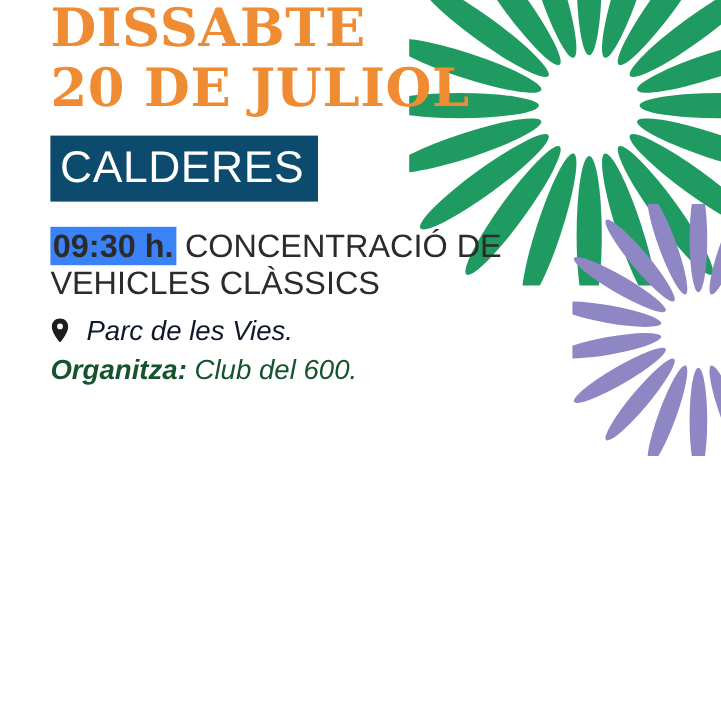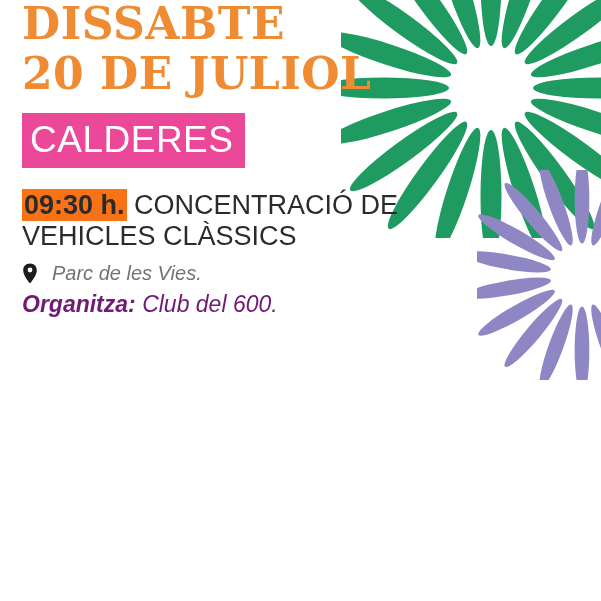--- a/index.html
+++ b/index.html
@@ -37,21 +37,21 @@
     top: 170px;
     right: -86px;
     width: 210px;
     height: 210px;
   }
 
   
   .content {
     position: relative;
     z-index: 2;
-    padding: 0 22px;
+    padding: 0 42px;
     box-sizing: border-box;
   }
 
   .date-line {
     font-family: "DejaVu Serif", serif;
     font-weight: bold;
     font-size: 44px;
     line-height: 1.02;
     letter-spacing: 0.5px;
     color: #ef8b33;
@@ -60,39 +60,39 @@
   }
   .date-line.first {
     padding-top: 2px;
   }
   .date-line.second {
     padding-top: 5px;
   }
 
   .place-band {
     display: inline-block;
-    background: #ec4899;
+    background: #0c4a6e;
     color: #ffffff;
     font-size: 37px;
     line-height: 1;
     padding: 8px 12px 10px 8px;
     margin-top: 16px;
     letter-spacing: 0.5px;
   }
 
   .event-title {
     margin-top: 22px;
     font-size: 27px;
     line-height: 1.16;
     color: #2b2b2b;
     max-width: 420px;
   }
   .event-time {
     font-weight: bold;
-    background: #f97316;
+    background: #3b82f6;
     padding: 1px 2px;
   }
 
   .entry {
     margin-top: 14px;
     font-size: 25px;
     font-weight: bold;
     font-style: italic;
     color: #1d1d1d;
   }
@@ -103,30 +103,30 @@
     align-items: center;
     gap: 14px;
   }
   .pin-icon {
     width: 16px;
     height: 22px;
     display: inline-block;
     flex: 0 0 auto;
   }
   .loc-text {
-    font-size: 20px;
+    font-size: 23px;
     font-style: italic;
-    color: #737373;
+    color: #0f172a;
   }
 
   .org-row {
     margin-top: 6px;
     font-size: 23px;
     font-style: italic;
-    color: #701a75;
+    color: #14532d;
   }
   .org-label {
     font-weight: bold;
   }
 
   .body-text {
     margin-top: 20px;
     font-size: 24px;
     line-height: 1.30;
     color: #2b2b2b;

